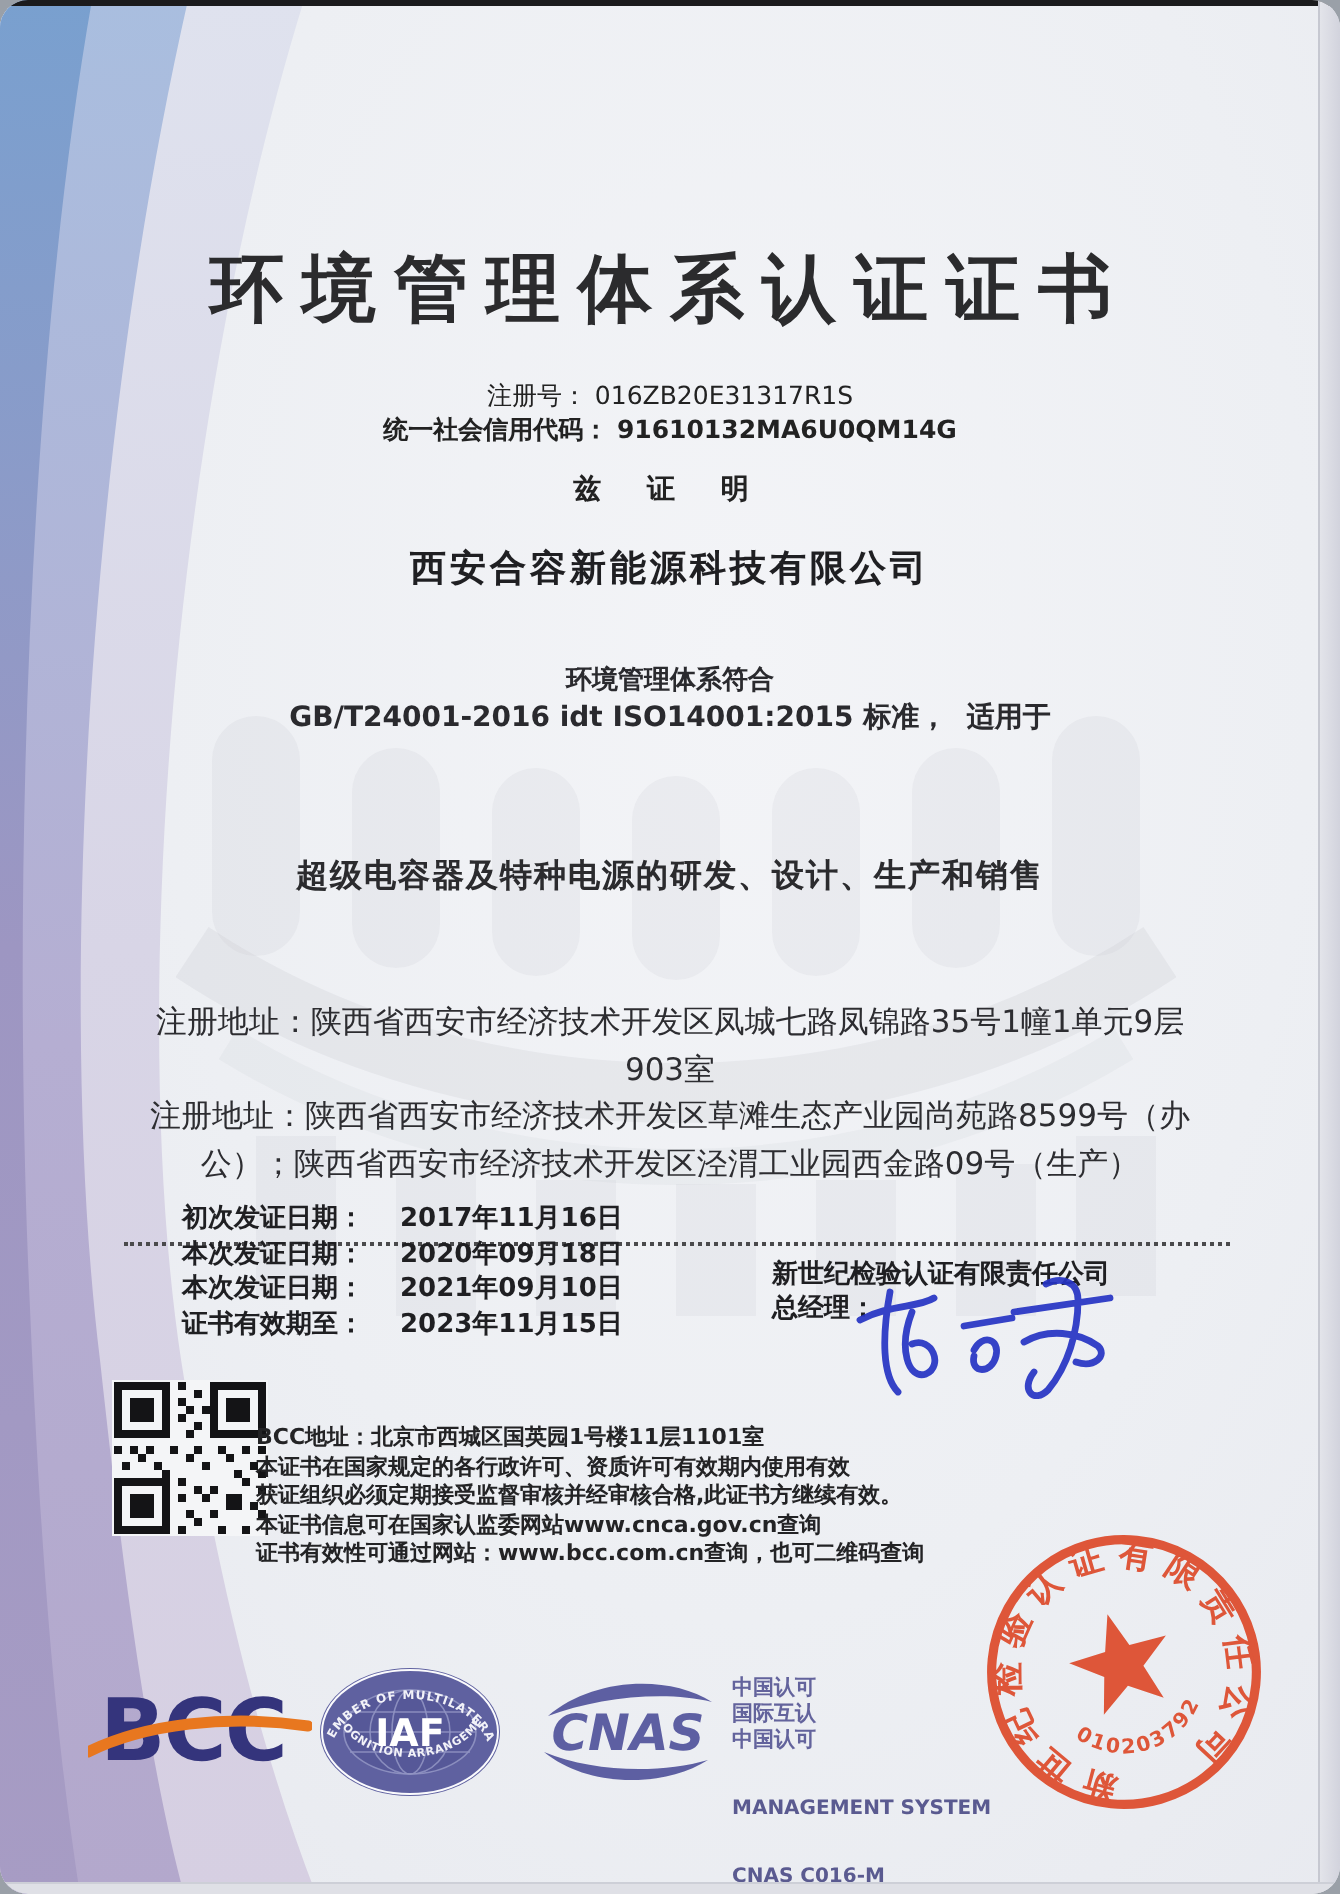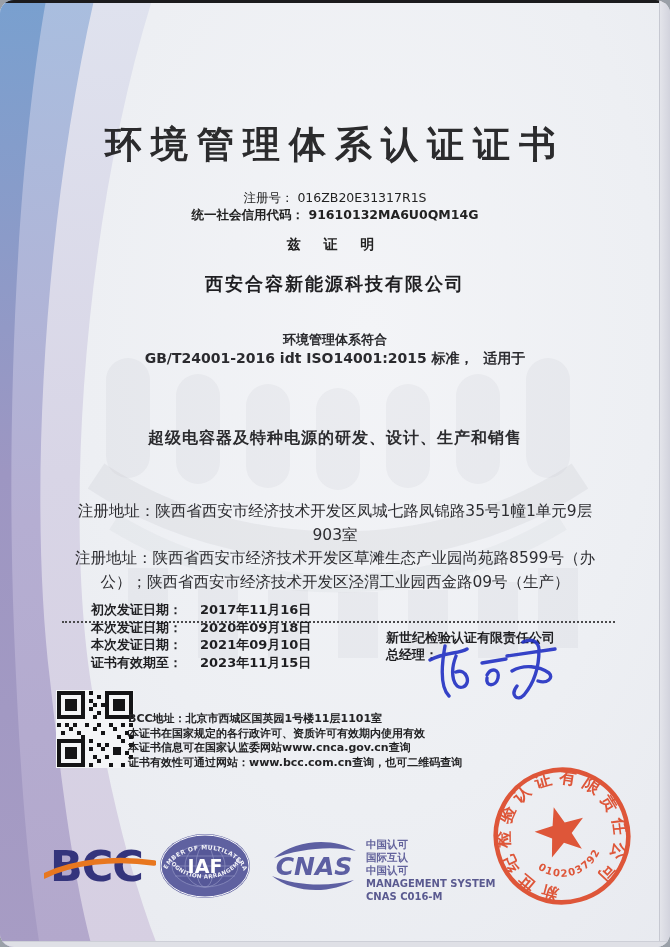--- a/index.html
+++ b/index.html
@@ -28,21 +28,21 @@
   .dates{left:70px;top:601px;font-size:13px;font-weight:700;color:#1f1f22;}
   .drow{display:flex;line-height:17.5px;}
   .dlabel{display:inline-block;width:112px;text-align:right;}
   .dval{display:inline-block;margin-left:18px;}
   .issuer{left:386px;top:629px;font-size:13px;font-weight:700;color:#1f1f22;line-height:17px;}
   .infoblock{left:128px;top:692px;font-size:11px;font-weight:700;line-height:14.6px;color:#232325;margin-top:20px;}
   
   .bcc-logo{left:50px;top:842px;width:100px;height:52px;}
   .bcc-text{position:absolute;left:0;top:0;font-size:43px;font-weight:900;color:#34347c;letter-spacing:-1px;line-height:48px;font-family:"DejaVu Sans","Liberation Sans",sans-serif;}
   .cnas-lines{left:366px;top:838px;font-size:10.5px;line-height:13px;color:#63639c;font-weight:700;}
-  .cnas-lines .en{font-weight:900;color:#5a5a90;font-size:10px;}
+  .cnas-lines .en{font-weight:900;color:#5a5a90;font-size:10px;margin-top:21px;}
   .sig{left:425px;top:630px;}
 </style>
 </head>
 <body>
 
 <div class="page">
 
   <svg class="abs" style="left:0;top:0;" width="235" height="947" viewBox="0 0 235 947">
     <defs>
       <linearGradient id="gPale" x1="0" y1="0" x2="0" y2="1">
@@ -187,20 +187,21 @@
       <rect x="33" y="73" width="4" height="4"></rect>
         <rect x="41" y="69" width="4" height="4"></rect>
       <rect x="53" y="73" width="4" height="4"></rect>
         <rect x="65" y="73" width="4" height="4"></rect>
     </g>
   </svg>
 
   <div class="abs infoblock">
     <div>BCC地址：北京市西城区国英园1号楼11层1101室</div>
     <div>本证书在国家规定的各行政许可、资质许可有效期内使用有效</div>
+    <div>获证组织必须定期接受监督审核并经审核合格,此证书方继续有效。</div>
     <div>本证书信息可在国家认监委网站www.cnca.gov.cn查询</div>
     <div>证书有效性可通过网站：www.bcc.com.cn查询，也可二维码查询</div>
   </div>
 
   <div class="abs bcc-logo">
     <div class="bcc-text">BCC</div>
     <svg style="position:absolute;left:-6px;top:0;" width="112" height="52" viewBox="0 0 112 52">
       <path d="M0,34 C28,20 70,15 110,21" stroke="#e8771f" stroke-width="5.5" fill="none" stroke-linecap="round"></path>
     </svg>
   </div>

